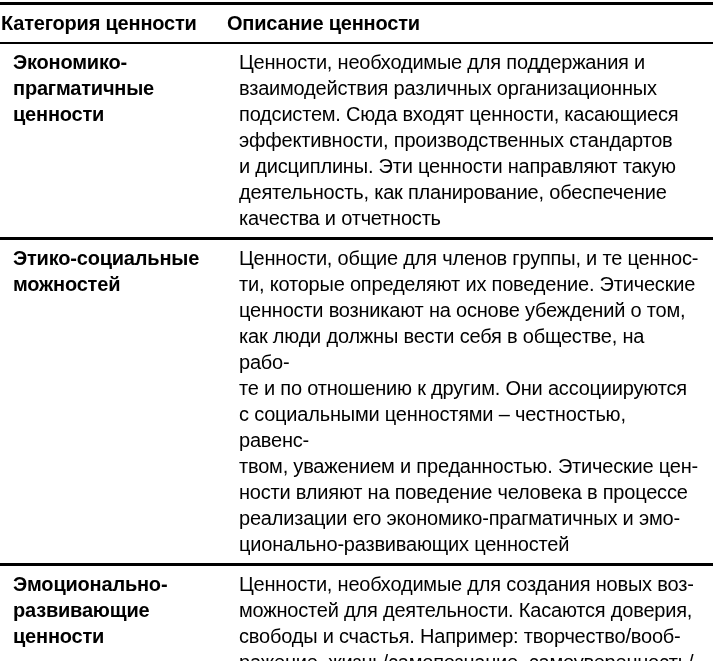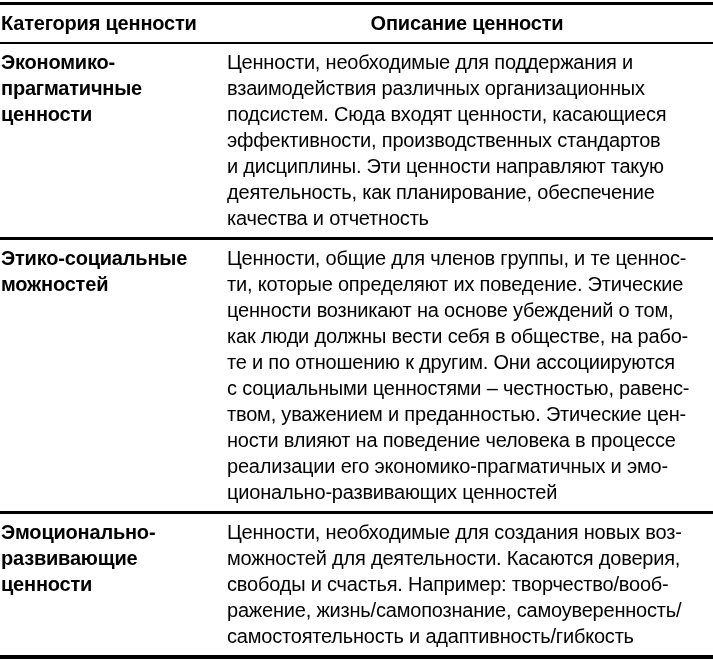--- a/index.html
+++ b/index.html
@@ -25,41 +25,41 @@
   }
   .rule-top    { height: 3px; }
   .rule-head   { height: 2px; }
   .rule-row    { height: 3px; }
   .rule-bottom { height: 4px; }
   .trow {
     display: flex;
     align-items: flex-start;
   }
   .header-row { padding: 5px 0 6px 0; }
-  .data-row   { padding: 5px 7px 6px 0; }
+  .data-row   { padding: 5px 7px 6px 0; margin-left: 12px; }
   .cell {
     white-space: pre-line;
     font-size: 20px;
     line-height: 26px;
     letter-spacing: -0.2px;
   }
   .c1 {
     flex: none;
     width: 227px;
     box-sizing: border-box;
     padding-left: 1px;
     padding-right: 10px;
     font-weight: bold;
   }
   .c2 {
     flex: 1;
     box-sizing: border-box;
     padding-right: 6px;
   }
-  .header-row .c2 { font-weight: bold; text-align: center; }
+  .header-row .c2 { font-weight: bold; }
 </style>
 </head>
 <body>
 
 <div class="table">
 
   <div class="rule rule-top"></div>
 
   <div class="trow header-row">
     <div class="cell c1">Категория ценности</div>

